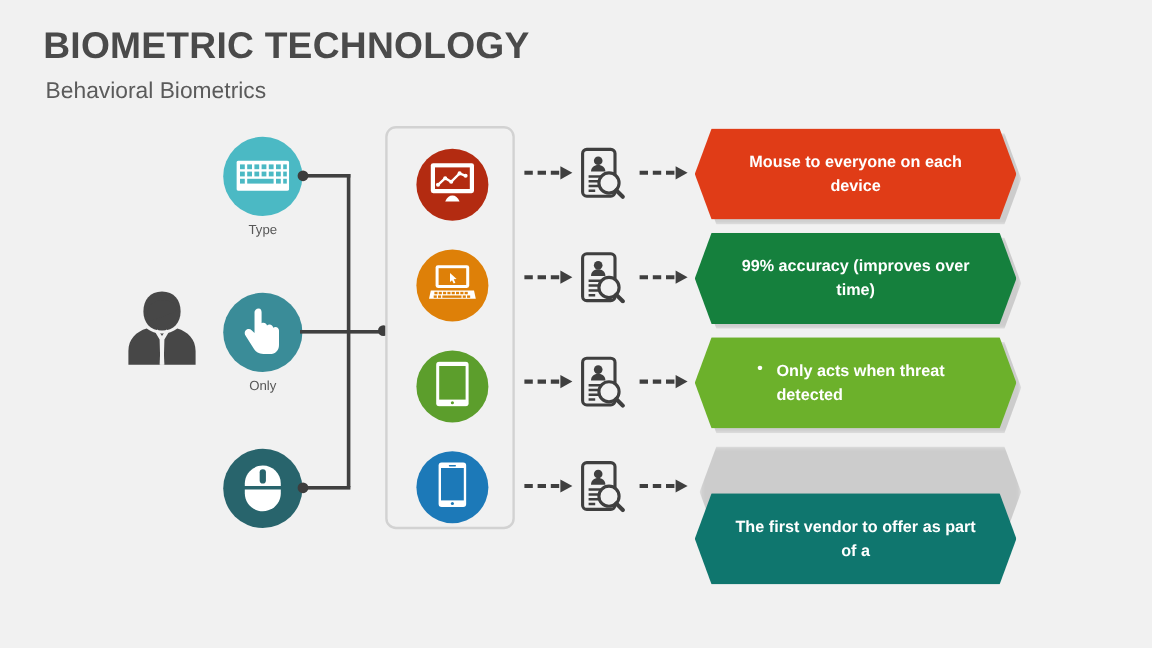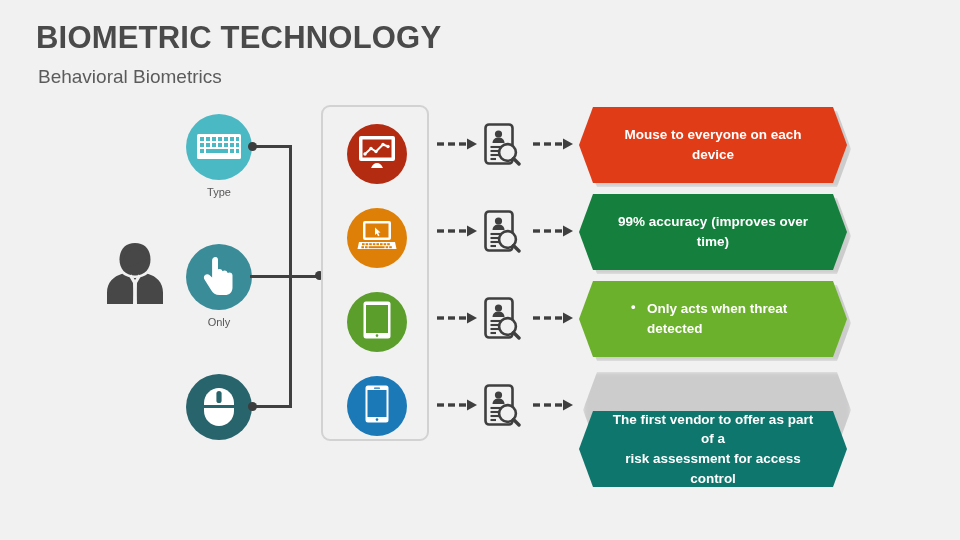--- a/index.html
+++ b/index.html
@@ -491,17 +491,16 @@
       <ul>
         <li>Only acts when threat detected</li>
       </ul>
     </div>
   </div>
 
   <div class="shadow" style="top:368px;"></div>
   <div class="callout ctr" style="top: 364px; background: #0f766e; margin-top: 43px;">
     <div class="ctext">
       <div>The first vendor to offer as part of a</div>
-      <div>risk assessment for access control</div>
     </div>
   </div>
 
 </div>
 
 </body></html>

